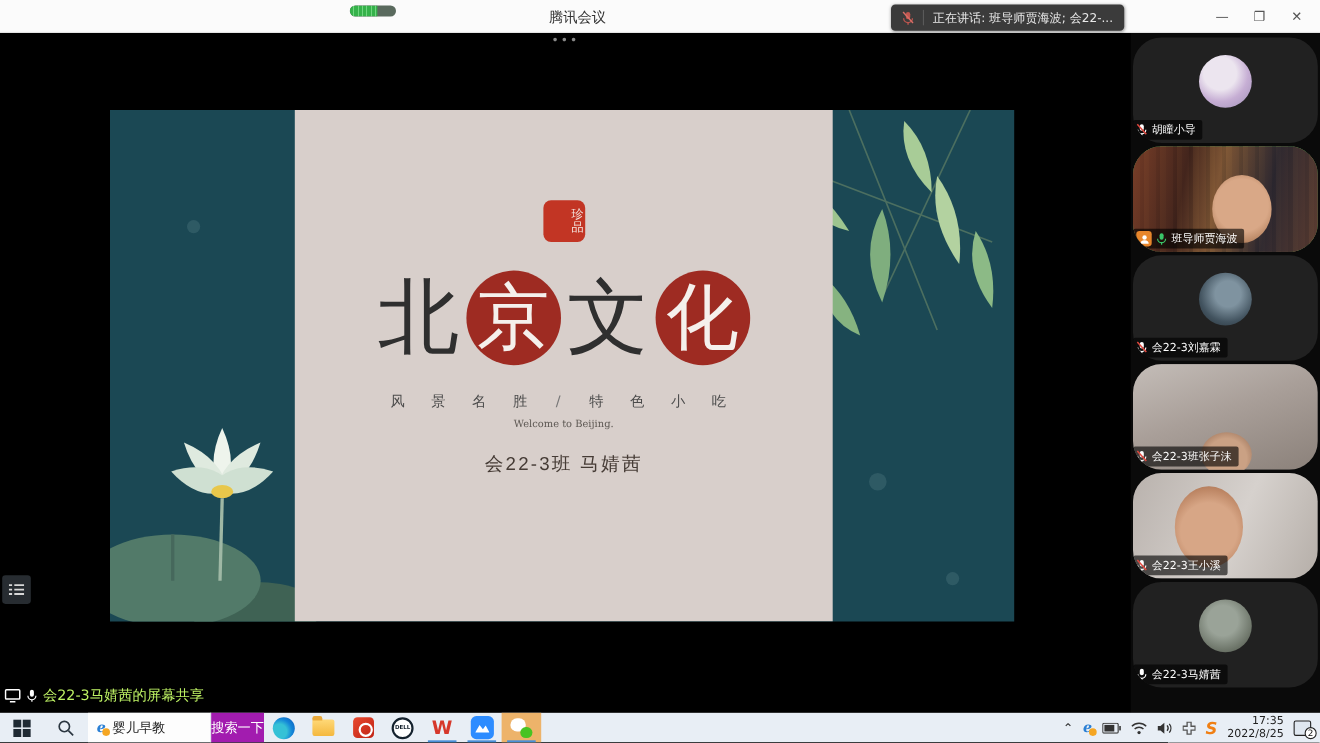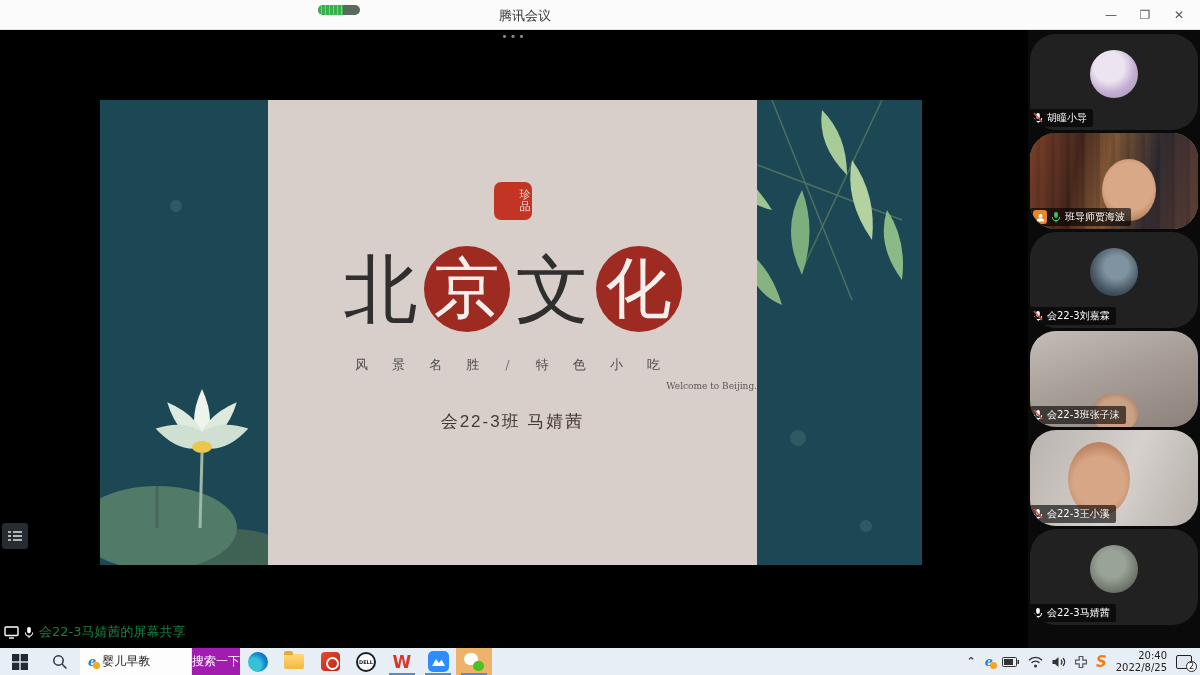--- a/index.html
+++ b/index.html
@@ -42,31 +42,31 @@
   .seal span { color:#f4e8e2; font-size:11px; width:13px; line-height:12px; text-align:center;
     word-break:break-all; }
   .title-row { position:absolute; left:0; top:146px; width:100%; display:flex;
     justify-content:center; align-items:center; gap:6px; }
   .tchar { font-size:74px; line-height:86px; color:#2f2f2f; font-weight:500; }
   .tchar.accent { width:86px; height:86px; background:#9e2b22; border-radius:50%;
     color:#f5f0ec; display:flex; align-items:center; justify-content:center; font-size:66px; }
   .subtitle-row { position:absolute; left:0; top:256px; width:100%; text-align:center;
     font-size:13px; color:#4b4b4b; letter-spacing:10px; }
   .subtitle-row .slash { color:#777; letter-spacing:normal; margin:0 26px 0 16px; }
-  .welcome { position:absolute; left:0; top:281px; width:100%; text-align:right;
+  .welcome { position:absolute; left:0; top:281px; width:100%; text-align:center;
     font-size:9px; color:#5c5752; font-family:"DejaVu Serif","Liberation Serif",serif; }
   .author { position:absolute; left:0; top:310px; width:100%; text-align:center;
     font-size:17px; color:#453b35; font-family:Liberation Sans, sans-serif;
     letter-spacing:2px; }
 
   
   .sidebar-toggle { position:absolute; left:2px; top:493px; width:26px; height:26px;
     background:#272c31; border-radius:3px; display:flex; align-items:center; justify-content:center; }
   .share-label { position:absolute; left:4px; top:593px; display:flex; align-items:center;
-    gap:5px; color:#15803d; font-size:13px; }
+    gap:5px; color:#bef264; font-size:13px; }
 
   
   .participants { position:absolute; left:1028px; top:0; width:172px; height:618px;
     background:#0a0a0a; padding:4px 2px 0 2px; display:flex; flex-direction:column; gap:3px; }
   .tile { position:relative; width:168px; height:96px; background:#212121; overflow:hidden;border-radius:26px; }
   .tile.speaking { outline:2px solid #35a554; outline-offset:-2px; }
   .avatar { position:absolute; left:50%; top:42%; transform:translate(-50%,-50%);
     width:48px; height:48px; border-radius:50%; }
   .name-tag { position:absolute; left:0; bottom:3px; max-width:100%; display:flex;
     align-items:center; gap:4px; background:rgba(0,0,0,.62); padding:2px 6px 2px 3px;
@@ -136,20 +136,30 @@
 </head>
 <body>
 
 <div class="screen">
 
   <div class="titlebar">
     <div class="battery-pill">
         <div class="fill"></div>
       </div>
     <div class="app-title">腾讯会议</div>
+    <div class="speak-tip">
+      <svg width="11" height="13" viewBox="0 0 11 13">
+        <rect x="3.5" y="1" width="4" height="6.5" rx="2" fill="#c0564f"></rect>
+        <path d="M1.5 6.5 a4 4 0 0 0 8 0" fill="none" stroke="#c0564f" stroke-width="1.2"></path>
+        <line x1="5.5" y1="10.5" x2="5.5" y2="12.5" stroke="#c0564f" stroke-width="1.2"></line>
+        <line x1="1" y1="1" x2="10" y2="11" stroke="#d86d66" stroke-width="1.3"></line>
+      </svg>
+      <div class="sep"></div>
+      <span class="txt">正在讲话: 班导师贾海波; 会22-...</span>
+    </div>
     <div class="win-controls">
       <div class="win-btn">—</div>
       <div class="win-btn">❐</div>
       <div class="win-btn">✕</div>
     </div>
   </div>
 
   <div class="main">
 
     <div class="share-area">
@@ -422,21 +432,21 @@
       <svg width="14" height="12" viewBox="0 0 14 12">
         <path d="M0.5 4 L3 4 L6.5 1 L6.5 11 L3 8 L0.5 8 Z" fill="#333"></path>
         <path d="M9 3.5 a4 4 0 0 1 0 5" fill="none" stroke="#333" stroke-width="1.2"></path>
         <path d="M11 2 a6.3 6.3 0 0 1 0 8" fill="none" stroke="#333" stroke-width="1.2"></path>
       </svg>
       <svg width="12" height="12" viewBox="0 0 12 12">
         <path d="M4.2 0.5 h3.6 v3.7 h3.7 v3.6 h-3.7 v3.7 h-3.6 v-3.7 h-3.7 v-3.6 h3.7 Z" fill="none" stroke="#555" stroke-width="1.2"></path>
       </svg>
       <span class="tray-s">S</span>
       <div class="clock">
-        <div>20:40</div>
+        <div>17:35</div>
         <div>2022/8/25</div>
       </div>
       <div class="notif">
         <div class="badge">2</div>
       </div>
     </div>
   </div>
 </div>
 
 </body></html>

